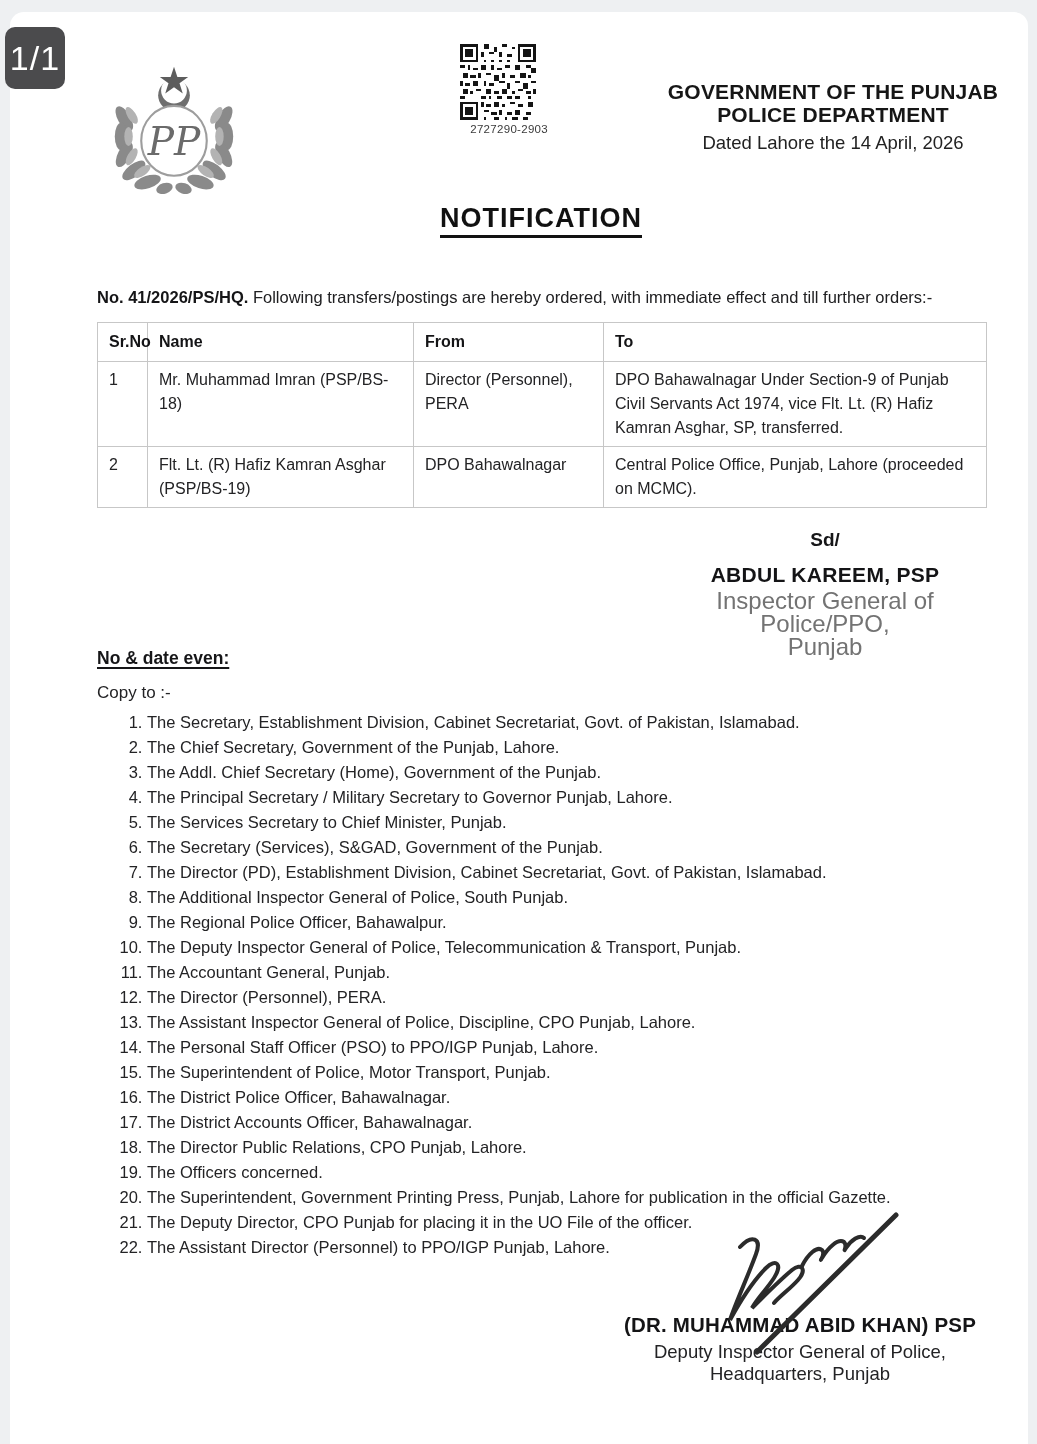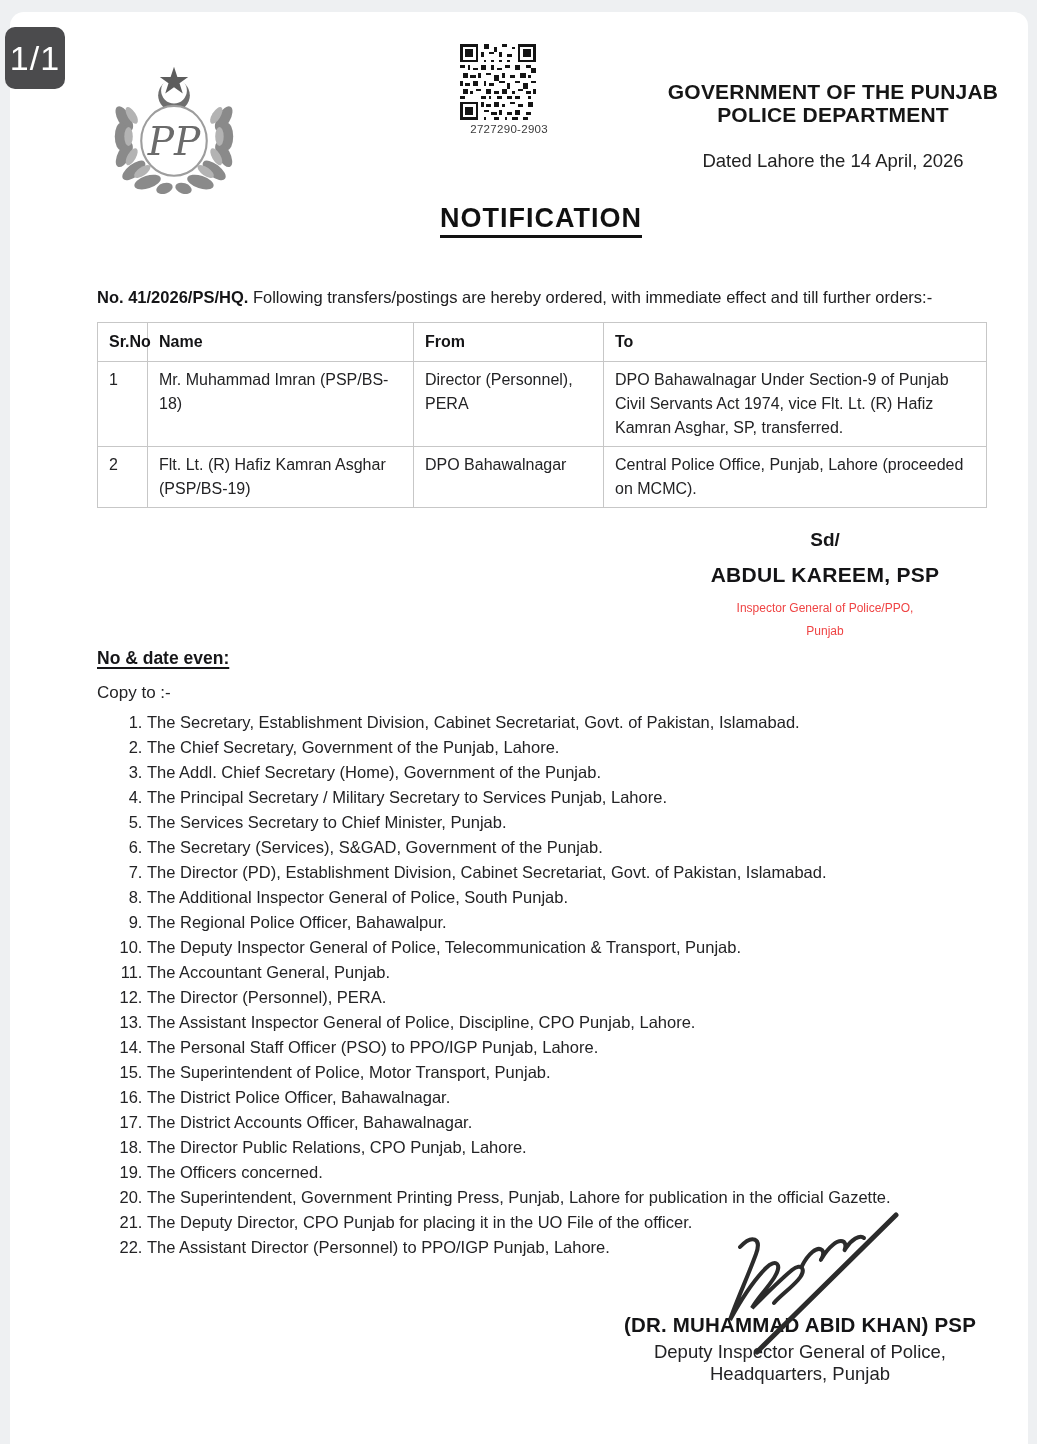--- a/index.html
+++ b/index.html
@@ -21,21 +21,21 @@
     display:flex;align-items:center;justify-content:center;
     font-size:34px;letter-spacing:1px;
   }
   
   .crest{position:absolute;left:90px;top:40px;width:148px;height:148px;}
   .qr-wrap{position:absolute;left:438px;top:32px;width:100px;text-align:right;}
   .qr-wrap svg{width:76px;height:76px;display:block;margin:0 auto;}
   .qr-caption{font-size:11.5px;color:#3a3a3a;margin-top:3px;letter-spacing:.3px;}
   .head-block{position:absolute;left:643px;top:68px;width:360px;text-align:center;}
   .head-org{font-size:21px;font-weight:bold;line-height:23px;letter-spacing:.2px;color:#161616;}
-  .head-date{font-size:18.5px;margin-top:24px;color:#222;}
+  .head-date{font-size:18.5px;margin-top:6px;color:#222;}
   .doc-title-row{position:absolute;left:44px;right:0;top:191px;text-align:center;}
   .doc-title{
     display:inline-block;font-size:27px;font-weight:bold;letter-spacing:1px;
     border-bottom:3.5px solid #111;padding-bottom:1px;color:#111;
   }
   
   .intro{position:absolute;left:87px;top:275px;width:900px;font-size:16.5px;line-height:21px;color:#202022;}
   .intro b{color:#151517;}
   
   table.postings{
@@ -46,21 +46,21 @@
   table.postings th,table.postings td{
     border:1px solid #c7c7c7;vertical-align:top;text-align:left;
     padding:6px 9px 6px 11px;font-weight:normal;
   }
   table.postings th{font-weight:bold;color:#141416;padding-top:7px;padding-bottom:7px;}
   col.c-sr{width:50px;}col.c-name{width:266px;}col.c-from{width:190px;}col.c-to{width:383px;}
   
   .signatory{position:absolute;left:642px;top:517px;width:346px;text-align:center;}
   .sig-sd{font-size:19px;font-weight:bold;color:#161618;}
   .sig-name{font-size:21px;font-weight:bold;margin-top:12px;letter-spacing:.3px;color:#141416;}
-  .sig-title{font-size:12px;line-height:23px;margin-top:10px;color:#ef4444;}
+  .sig-title{font-size:24px;line-height:23px;margin-top:2px;color:#737373;}
   
   .no-date{position:absolute;left:87px;top:636px;font-size:17.5px;font-weight:bold;
     text-decoration:underline;text-decoration-thickness:2px;text-underline-offset:3px;color:#161618;}
   .copy-to{position:absolute;left:87px;top:671px;font-size:17px;color:#232325;}
   ol.copy-list{
     position:absolute;left:95px;top:698px;margin:0;padding:0 0 0 42px;
     font-size:16.5px;color:#232325;
   }
   ol.copy-list li{line-height:25px;height:25px;white-space:nowrap;}
   
@@ -181,21 +181,21 @@
     </div>
   </div>
 
   <div class="no-date">No &amp; date even:</div>
   <div class="copy-to">Copy to :-</div>
 
   <ol class="copy-list">
     <li>The Secretary, Establishment Division, Cabinet Secretariat, Govt. of Pakistan, Islamabad.</li>
     <li>The Chief Secretary, Government of the Punjab, Lahore.</li>
     <li>The Addl. Chief Secretary (Home), Government of the Punjab.</li>
-    <li>The Principal Secretary / Military Secretary to Services Punjab, Lahore.</li>
+    <li>The Principal Secretary / Military Secretary to Governor Punjab, Lahore.</li>
     <li>The Services Secretary to Chief Minister, Punjab.</li>
     <li>The Secretary (Services), S&amp;GAD, Government of the Punjab.</li>
     <li>The Director (PD), Establishment Division, Cabinet Secretariat, Govt. of Pakistan, Islamabad.</li>
     <li>The Additional Inspector General of Police, South Punjab.</li>
     <li>The Regional Police Officer, Bahawalpur.</li>
     <li>The Deputy Inspector General of Police, Telecommunication &amp; Transport, Punjab.</li>
     <li>The Accountant General, Punjab.</li>
     <li>The Director (Personnel), PERA.</li>
     <li>The Assistant Inspector General of Police, Discipline, CPO Punjab, Lahore.</li>
     <li>The Personal Staff Officer (PSO) to PPO/IGP Punjab, Lahore.</li>

